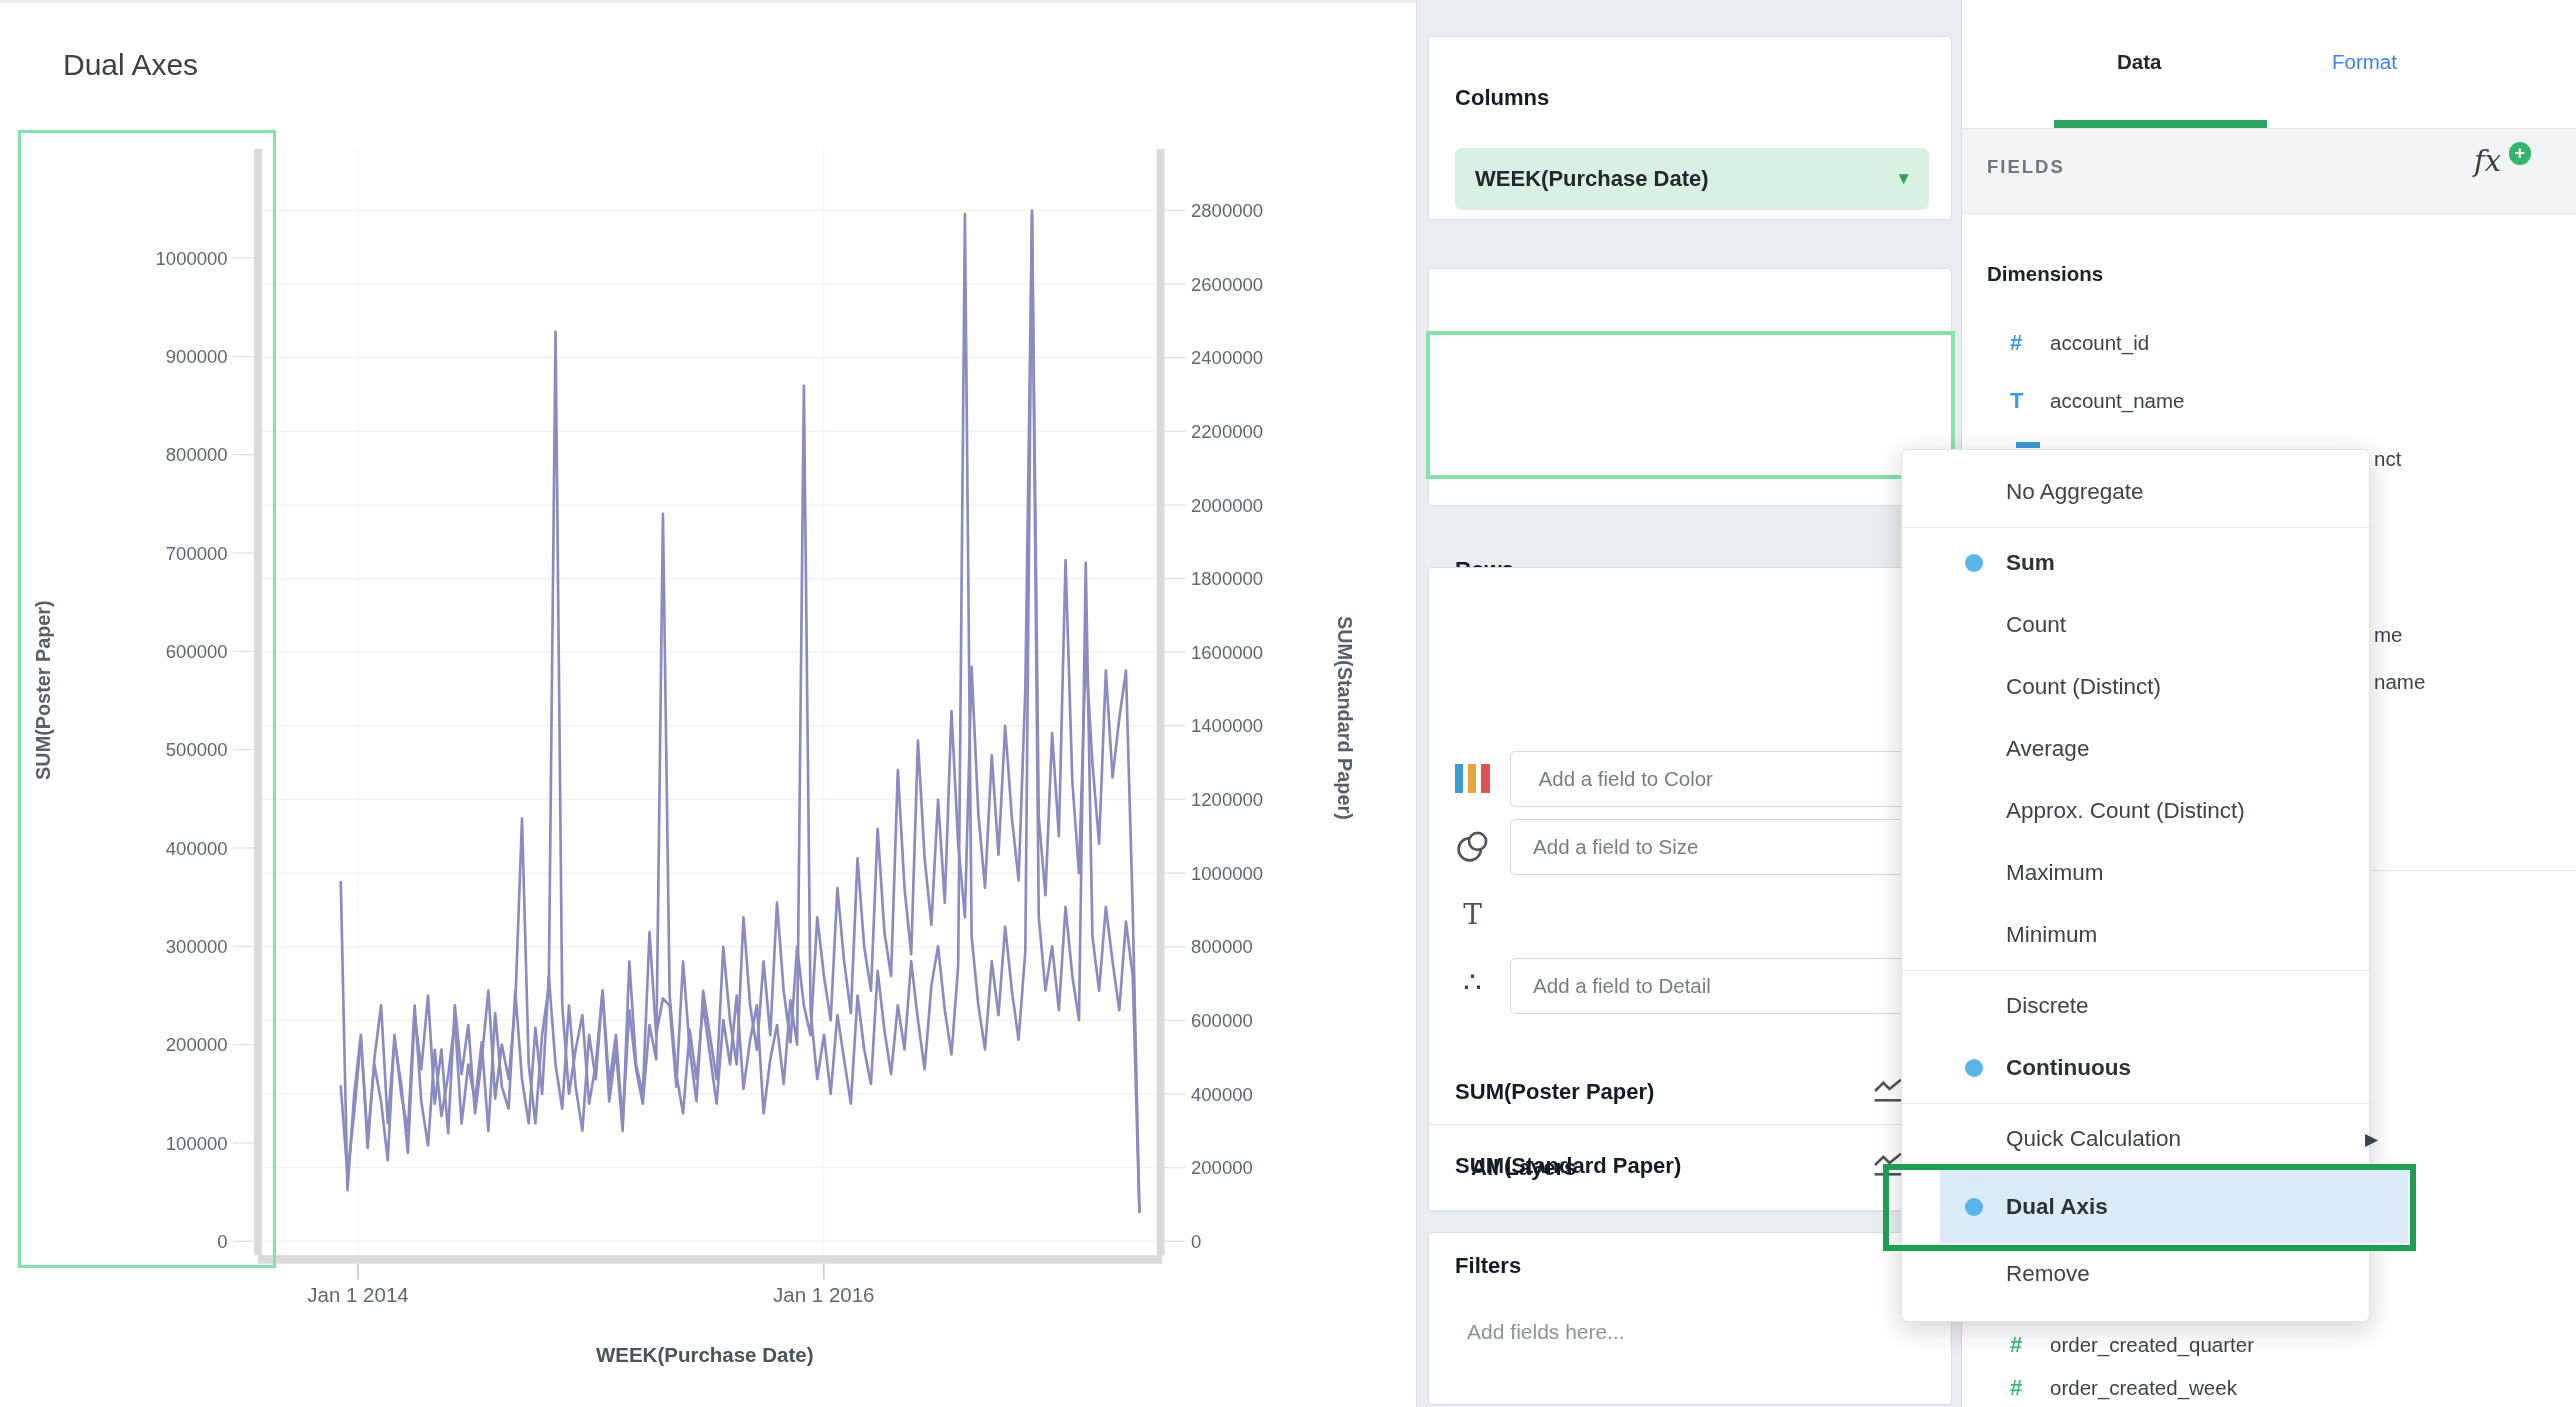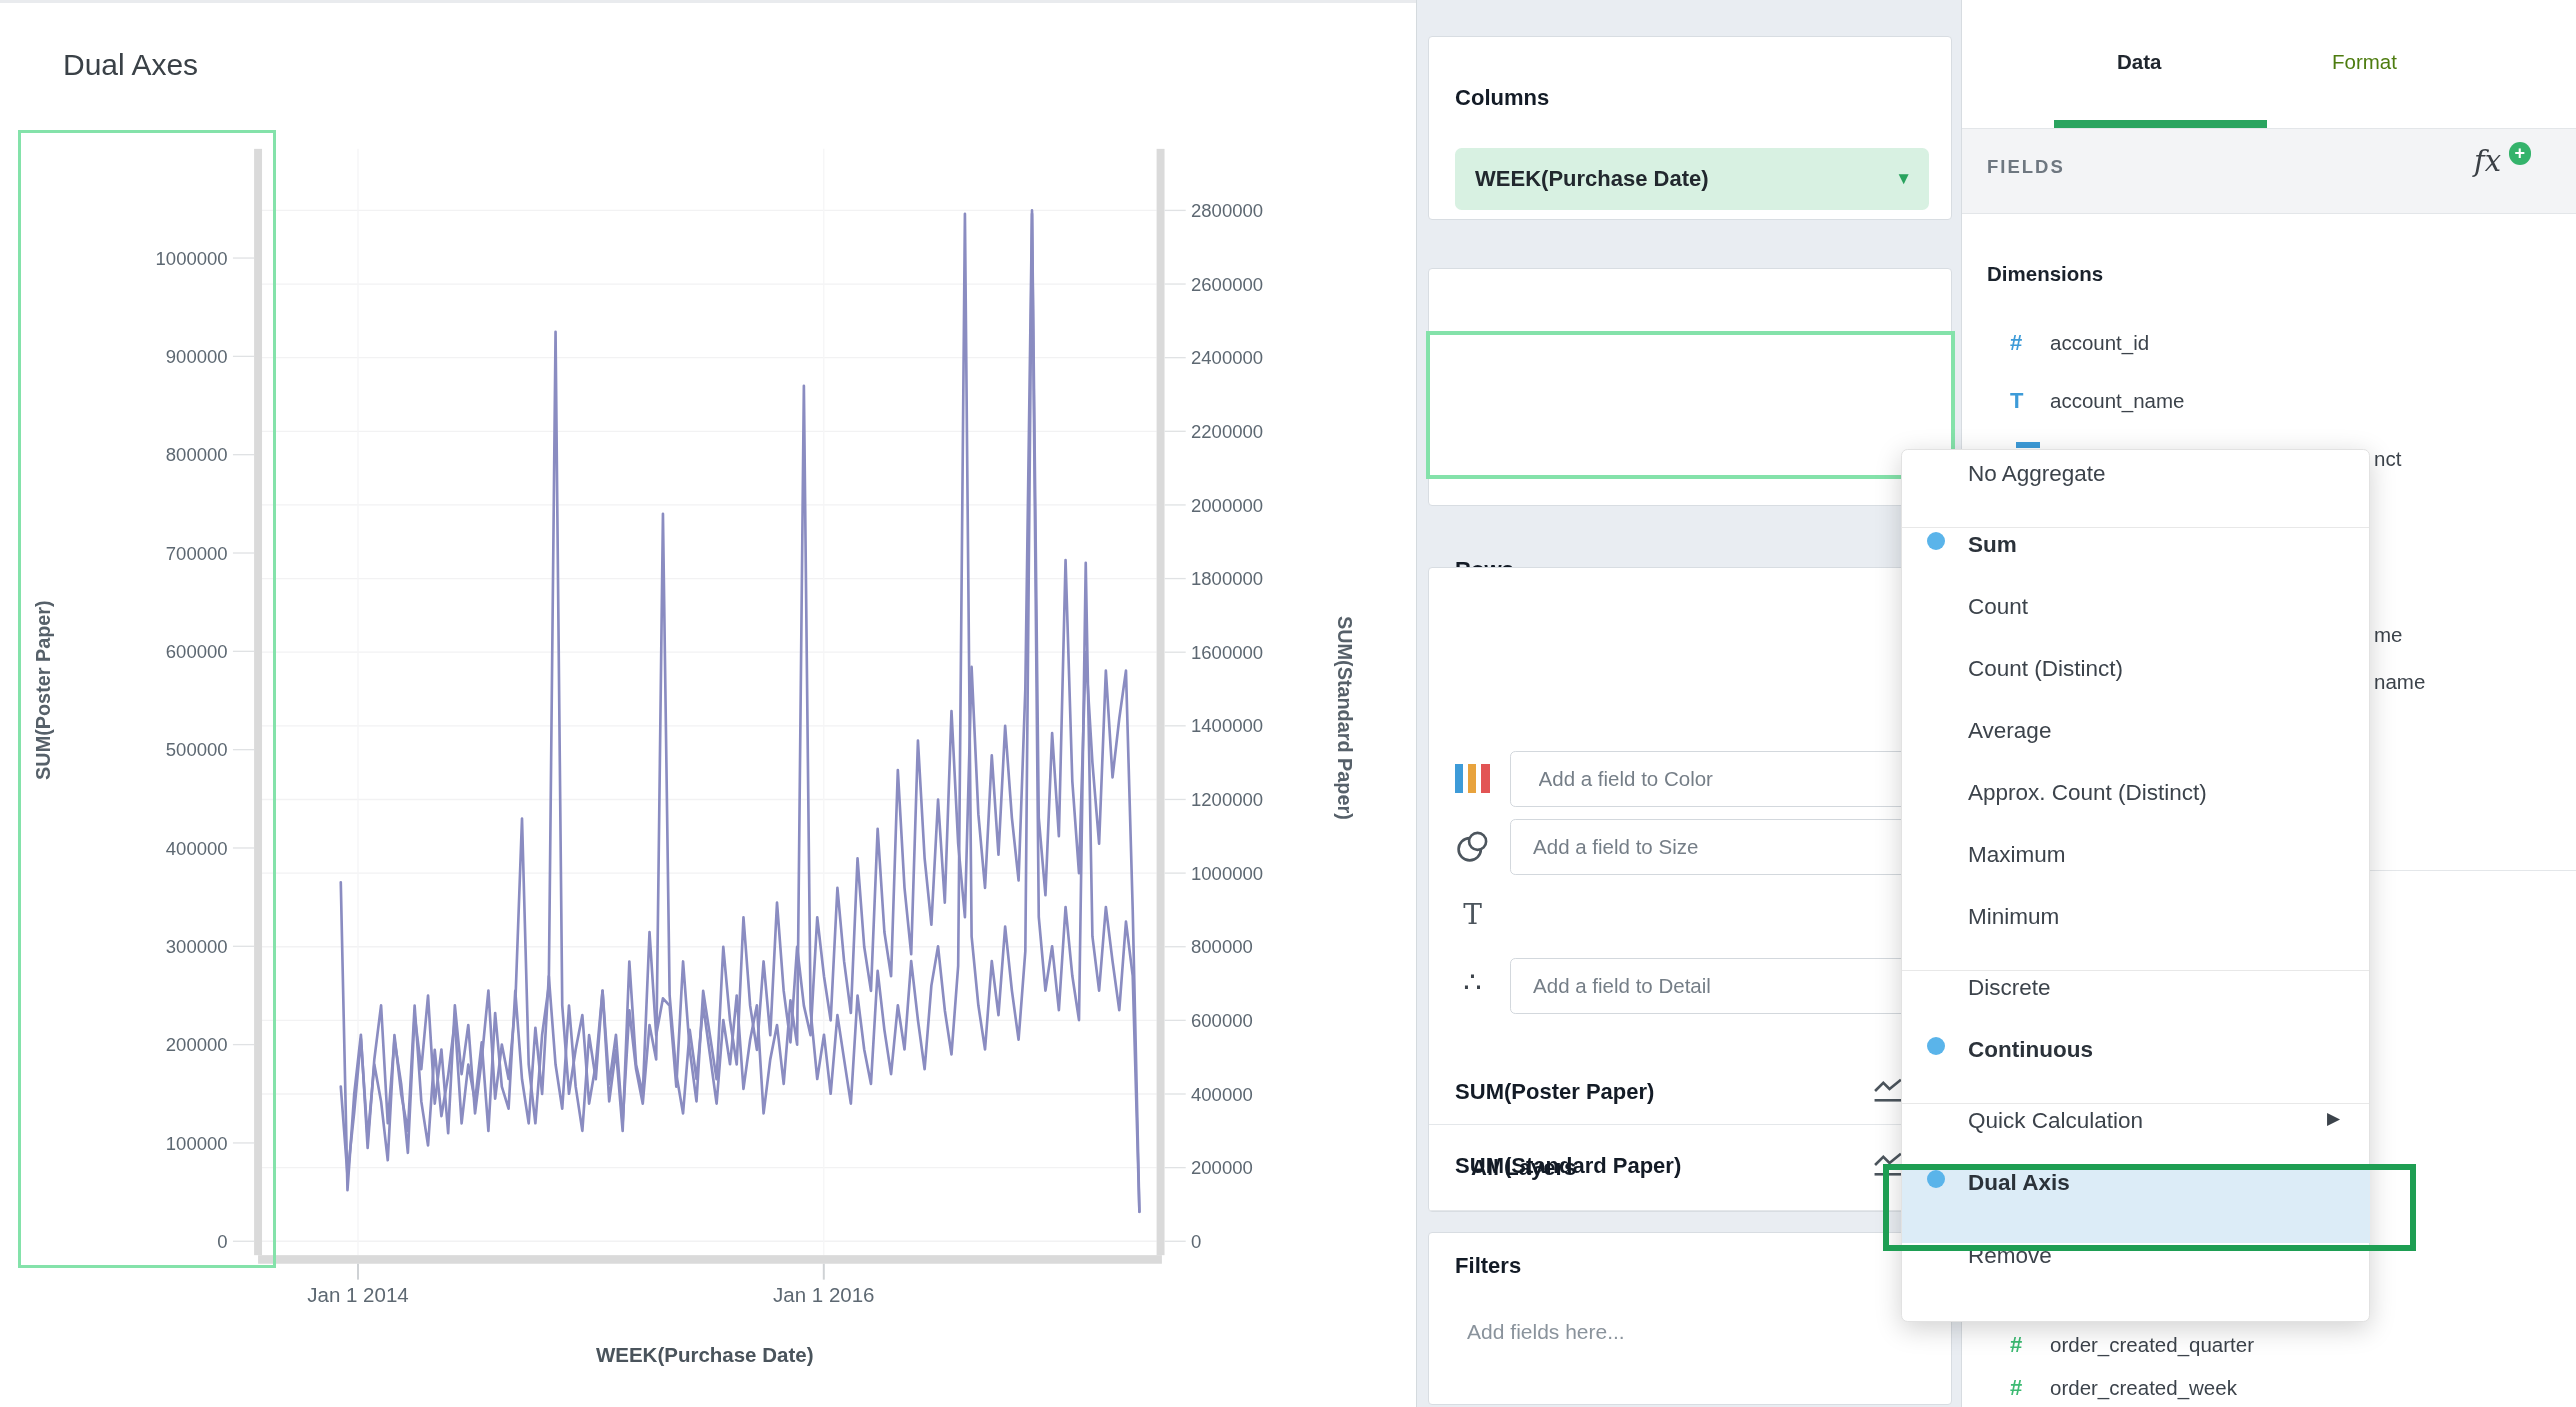--- a/index.html
+++ b/index.html
@@ -32,38 +32,38 @@
   
   .icon-line-chart{display:inline-block;margin-left:26.5px;}
   .color-bars{position:absolute;left:26px;display:flex;gap:4.6px;}
   .color-bars div{width:8.6px;height:29px;}
   .icon-wrap{position:absolute;left:24px;width:40px;text-align:center;}
 
   
   .right-panel{left:1961px;top:0;width:615px;height:1408px;background:#ffffff;border-left:1.3px solid #d7dce1;}
   .tab{position:absolute;top:50px;font-size:20.5px;}
   .tab-active{color:#20262e;font-weight:bold;}
-  .tab-inactive{color:#4d7c0f;}
+  .tab-inactive{color:#3b82f6;}
   .tab-underline{position:absolute;left:92px;top:120px;width:213px;height:8.6px;background:#2aa45f;}
   .fields-strip{position:absolute;left:0;top:128px;width:615px;height:86px;background:#f3f4f6;border-top:1.3px solid #e3e6e9;border-bottom:1.3px solid #e3e6e9;}
   .fields-label{position:absolute;left:25px;top:26.5px;font-size:18.5px;font-weight:bold;letter-spacing:2px;color:#6e7780;}
   .fx-btn{position:absolute;right:46px;top:14.6px;width:57px;height:53px;}
   .fx-f{font-family:"DejaVu Serif",serif;font-style:italic;font-size:29px;color:#3a3f45;}
   .fx-plus{position:absolute;right:0px;top:-1.3px;width:22.5px;height:22.5px;border-radius:50%;background:#34b36b;color:#fff;font-size:18px;line-height:22.5px;text-align:center;font-weight:bold;}
   .section-header{position:absolute;left:25px;font-size:20.5px;font-weight:bold;color:#1a222c;}
   .dim-row{position:absolute;left:0;width:100%;height:53px;display:flex;align-items:center;}
   .dim-icon{width:40px;margin-left:48px;font-size:22px;font-weight:bold;text-align:left;}
   .dim-name{font-size:20.5px;color:#3c434b;}
   .fragment{position:absolute;left:2374px;font-size:20.5px;color:#3c434b;}
   .rp-divider{left:1961px;width:615px;height:1.3px;background:#e4e7ea;}
   .icon-sliver{left:2016px;top:442px;width:24px;height:6px;background:#3d9bd8;}
 
   
   .menu{left:1901px;top:449px;width:469px;background:#ffffff;border:0.7px solid #e2e2e2;border-radius:6.6px;box-shadow:0 6.6px 26.5px rgba(0,0,0,0.18);z-index:40;}
-  .menu-item{position:relative;width:100%;display:flex;}
+  .menu-item{position:relative;width:100%;display:flex;align-items:center;margin-left:38px;}
   .menu-item-label{margin-left:66px;font-size:22.5px;color:#3c434b;}
   .menu-item.bold .menu-item-label{font-weight:bold;color:#2b323a;}
   .menu-bullet{position:absolute;left:25px;width:18px;height:18px;border-radius:50%;background:#5ab4ea;}
   .menu-sub-arrow{position:absolute;right:29px;font-size:17px;color:#3c434b;}
   .menu-divider{width:100%;height:1.3px;background:#e8e8e8;}
   .annot-dual-axis{left:1883px;top:1164px;width:533px;height:87px;border:6px solid #1e9e53;z-index:50;}
   .annot-rows{left:1426px;top:331px;width:529px;height:148px;border:4.6px solid #84e2aa;z-index:30;}
 </style>
 </head>
 <body>

